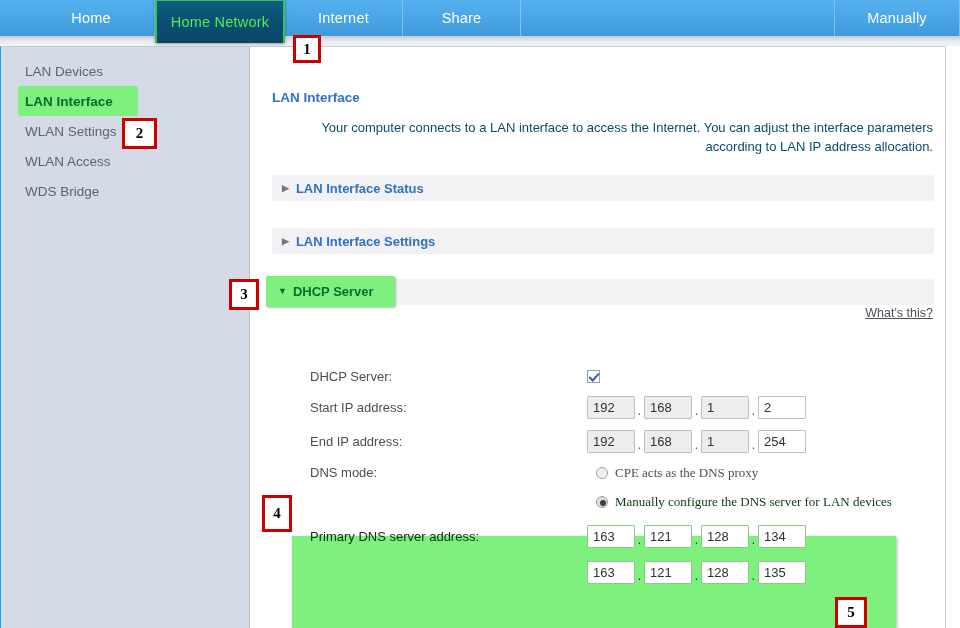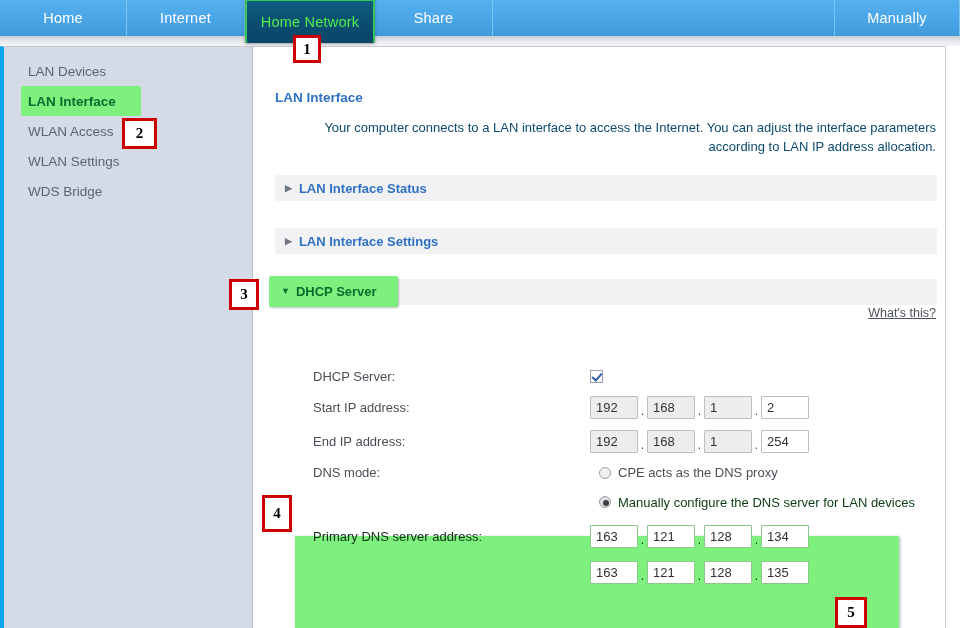--- a/index.html
+++ b/index.html
@@ -16,20 +16,21 @@
     background: #ffffff;
   }
 
   
   .navbar {
     position: absolute; left: 0; top: 0;
     width: 960px; height: 36px;
     background: linear-gradient(to bottom, #55b0ef 0%, #4ba6e8 50%, #3f9ada 100%);
     display: flex;
     align-items: stretch;
+    padding-left: 28px;
   }
   .nav-tab {
     position: relative;
     display: flex; align-items: center; justify-content: center;
     color: #ffffff;
     font-size: 14.5px;
     letter-spacing: .2px;
     border-right: 1px solid #7cc4f2;
     cursor: pointer;
     user-select: none;
@@ -50,21 +51,21 @@
     position: absolute; left: 0; top: 36px;
     width: 960px; height: 10px;
     background: linear-gradient(to bottom, #c9ccd2 0%, #e8eaee 55%, #f4f5f7 100%);
   }
 
   
   .page-frame {
     position: absolute; left: 0; top: 46px;
     width: 945px; height: 582px;
     background: #ffffff;
-    border-left: 4px solid #0ea5e9;
+    border-left: 1px solid #0ea5e9;
     border-top: 1px solid #c3c8d2;
   }
   .right-gutter {
     position: absolute; left: 945px; top: 46px;
     width: 15px; height: 582px;
     background: #ffffff;
     border-left: 1px solid #c9ccd4;
   }
 
   
@@ -230,21 +231,21 @@
     flex: 0 0 auto;
   }
   .radio.sel { background: #dfdfdf; }
   .radio.sel::after {
     content: "";
     position: absolute; left: 3px; top: 3px;
     width: 6px; height: 6px;
     border-radius: 50%;
     background: #3c3f44;
   }
-  .radio-label { font-size: 13px; color: #4a4f57; white-space: nowrap; }
+  .radio-label { font-size: 13px; color: #4a4f57; white-space: nowrap; font-family: Liberation Serif, serif; }
 
   
   .dns-highlight {
     position: absolute; left: 41px; top: 175px;
     width: 604px; height: 92px;
     background: #7df07d;
     box-shadow: 1px 1px 3px rgba(0,0,0,.3);
     z-index: 2;
   }
   .dns-rows { position: relative; z-index: 3; }
@@ -299,25 +300,25 @@
 </style>
 </head>
 <body>
 
 <div id="app">
 
   <div class="navbar">
     <div class="nav-tab" style="width:127px">
       <span>Home</span>
     </div>
+    <div class="nav-tab active" style="width:130px">
+      <span>Home Network</span>
+    </div>
     <div class="nav-tab" style="width:118px">
       <span>Internet</span>
-    </div>
-    <div class="nav-tab active" style="width:130px">
-      <span>Home Network</span>
     </div>
     <div class="nav-tab" style="width:118px">
       <span>Share</span>
     </div>
     <div class="nav-tab spacer"></div>
     <div class="nav-tab" style="width:125px">
       <span>Manually</span>
     </div>
   </div>
   <div class="nav-underline"></div>
@@ -325,24 +326,24 @@
   <div class="page-frame">
 
     <div class="sidebar">
       <div class="side-item">
         <span>LAN Devices</span>
       </div>
       <div class="side-item selected">
         <span>LAN Interface</span>
       </div>
       <div class="side-item">
+        <span>WLAN Settings</span>
+      </div>
+      <div class="side-item">
         <span>WLAN Access</span>
-      </div>
-      <div class="side-item">
-        <span>WLAN Settings</span>
       </div>
       <div class="side-item">
         <span>WDS Bridge</span>
       </div>
     </div>
 
     <div class="content">
 
       <div class="page-title">LAN Interface</div>
       <div class="page-desc">Your computer connects to a LAN interface to access the Internet. You can adjust the interface parameters according to LAN IP address allocation.</div>

